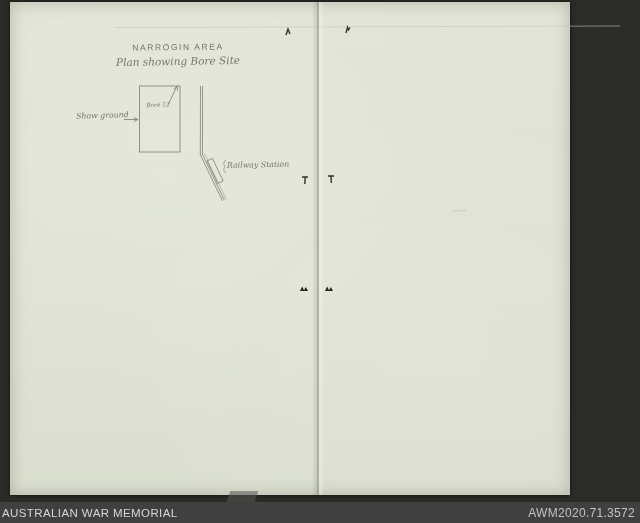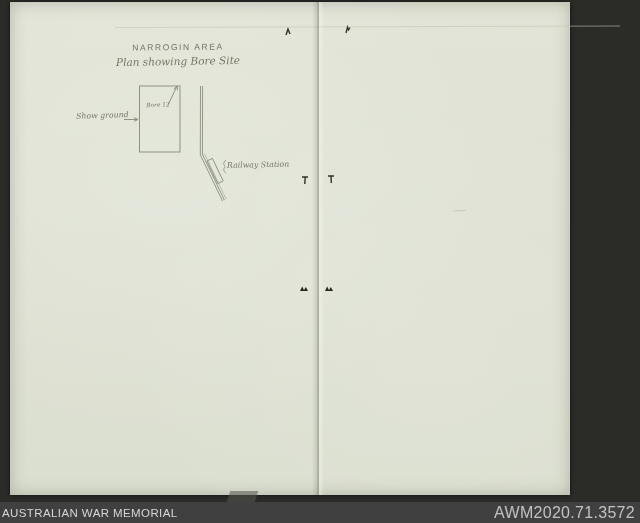--- a/index.html
+++ b/index.html
@@ -73,21 +73,21 @@
   }
 
   
   .footer-bar {
     position:absolute; left:0; bottom:0; width:640px; height:21px;
     background:#404040;
     display:flex; justify-content:space-between; align-items:center;
     padding:0 5px 0 2px; box-sizing:border-box;
   }
   .institution { color:#d6d6d6; font-size:11.5px; letter-spacing:0.4px; }
-  .accession   { color:#c2c2c2; font-size:16px;  letter-spacing:0.3px; }
+  .accession   { color:#c2c2c2; font-size:12px;  letter-spacing:0.3px; }
 </style>
 </head>
 <body>
 
 <div>
 
   <div class="paper">
 
     <svg class="sketch" viewBox="0 0 617 493">
 

